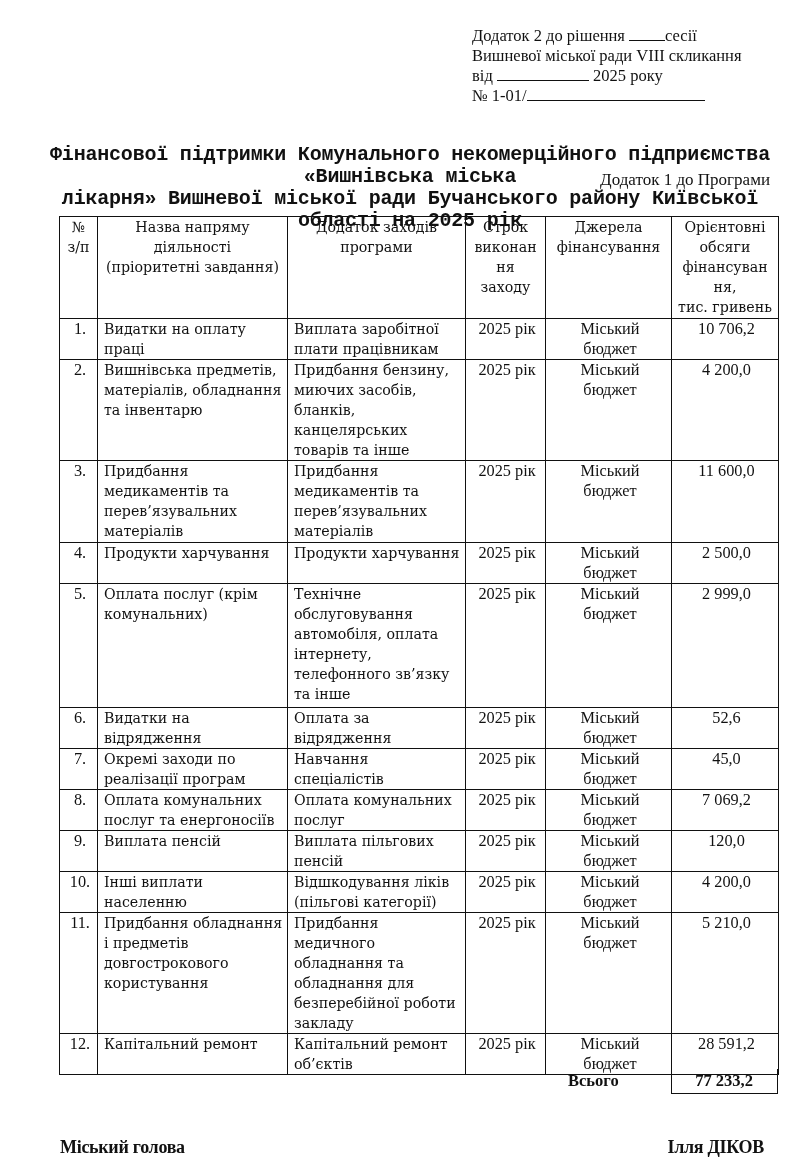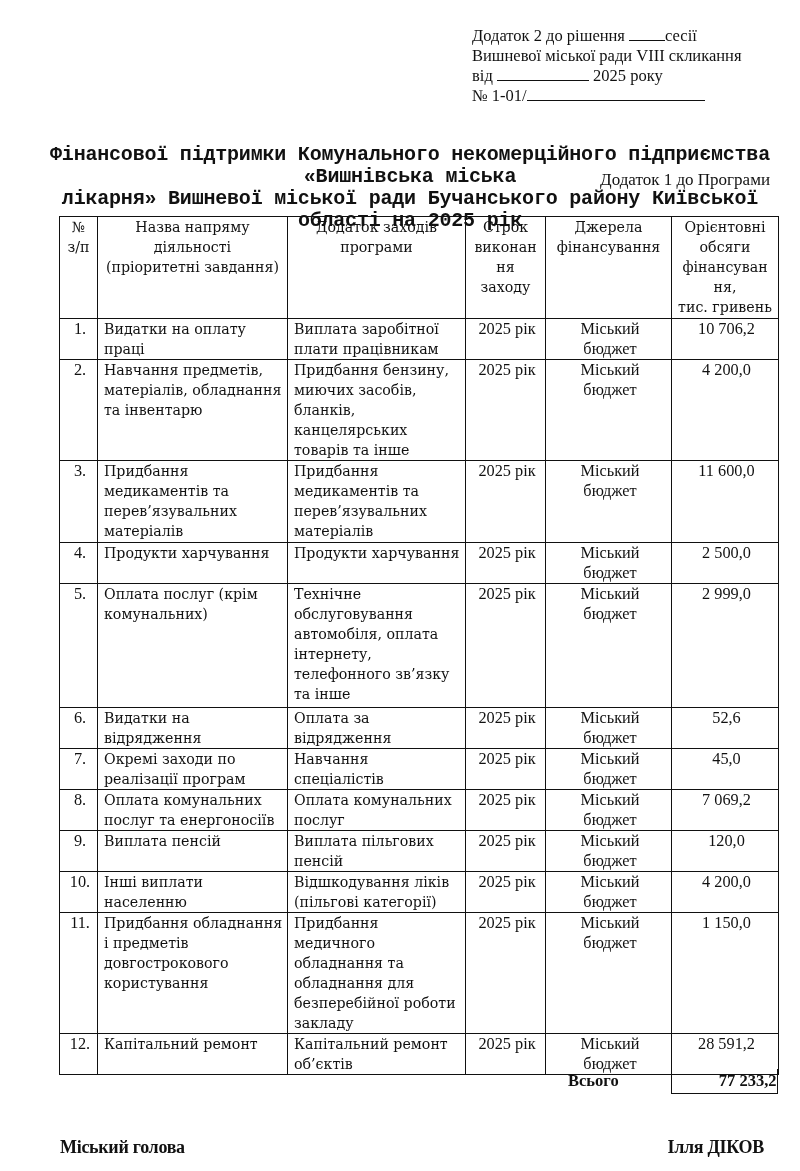--- a/index.html
+++ b/index.html
@@ -93,21 +93,21 @@
     font-size: 16.5px;
   }
   .total-box {
     position: absolute;
     left: 670.5px;
     top: 1069px;
     width: 105px;
     height: 24px;
     border: 1.6px solid #111;
     border-top: none;
-    text-align: right;
+    text-align: center;
     font-weight: bold;
     font-size: 16.5px;
     line-height: 24px;
   }
   .sign-left {
     position: absolute;
     left: 60px;
     top: 1137px;
     font-weight: bold;
     font-size: 18px;
@@ -186,21 +186,21 @@
     <tr style="height:39px">
       <td class="num">1.</td>
       <td class="name">Видатки на оплату праці</td>
       <td class="measure">Виплата заробітної плати працівникам</td>
       <td class="term">2025 рік</td>
       <td class="src">Міський бюджет</td>
       <td class="amt">10 706,2</td>
     </tr>
     <tr style="height:101px">
       <td class="num">2.</td>
-      <td class="name">Навчання предметів, матеріалів, обладнання та інвентарю</td>
+      <td class="name">Вишнівська предметів, матеріалів, обладнання та інвентарю</td>
       <td class="measure">Придбання бензину, миючих засобів, бланків, канцелярських товарів та інше</td>
       <td class="term">2025 рік</td>
       <td class="src">Міський бюджет</td>
       <td class="amt">4 200,0</td>
     </tr>
     <tr style="height:82px">
       <td class="num">3.</td>
       <td class="name">Придбання медикаментів та перев’язувальних матеріалів</td>
       <td class="measure">Придбання медикаментів та перев’язувальних матеріалів</td>
       <td class="term">2025 рік</td>
@@ -262,21 +262,21 @@
       <td class="term">2025 рік</td>
       <td class="src">Міський бюджет</td>
       <td class="amt">4 200,0</td>
     </tr>
     <tr style="height:121px">
       <td class="num">11.</td>
       <td class="name">Придбання обладнання і предметів довгострокового користування</td>
       <td class="measure">Придбання медичного обладнання та обладнання для безперебійної роботи закладу</td>
       <td class="term">2025 рік</td>
       <td class="src">Міський бюджет</td>
-      <td class="amt">1 150,0</td>
+      <td class="amt">5 210,0</td>
     </tr>
     <tr style="height:41px">
       <td class="num">12.</td>
       <td class="name">Капітальний ремонт</td>
       <td class="measure">Капітальний ремонт об’єктів</td>
       <td class="term">2025 рік</td>
       <td class="src">Міський бюджет</td>
       <td class="amt">28 591,2</td>
     </tr>
   </tbody>

